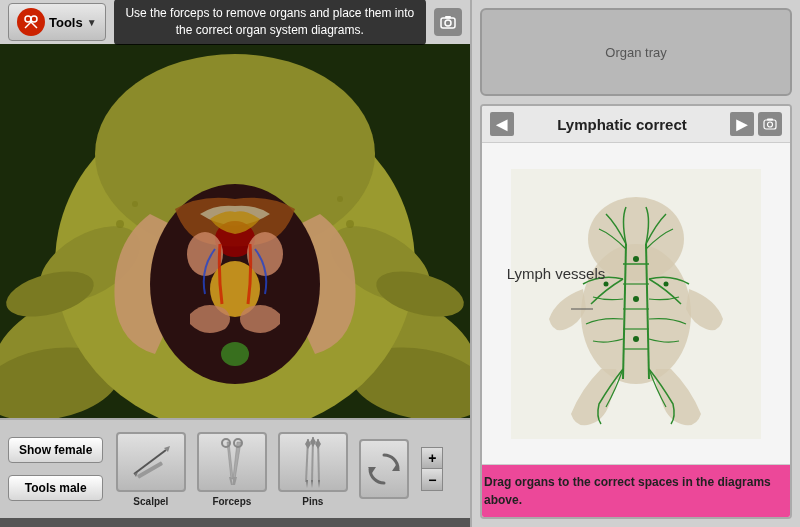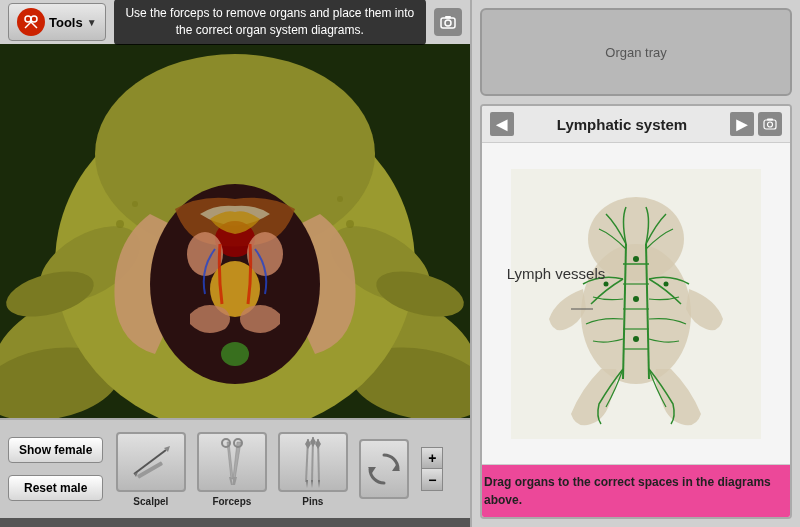--- a/index.html
+++ b/index.html
@@ -373,21 +373,21 @@
         <circle cx="135" cy="160" r="3" fill="#7A7A18" opacity="0.5"></circle>
         <circle cx="350" cy="180" r="4" fill="#7A7A18" opacity="0.6"></circle>
         <circle cx="340" cy="155" r="3" fill="#7A7A18" opacity="0.5"></circle>
       </svg>
     </div>
   </div>
 
   <div class="bottom-toolbar">
     <div class="side-buttons">
       <button class="side-btn">Show female</button>
-      <button class="side-btn">Reset male</button>
+      <button class="side-btn">Tools male</button>
     </div>
 
     <div class="tool-item">
       <div class="tool-icon-box">
         <svg width="50" height="40" viewBox="0 0 50 40">
           <line x1="8" y1="32" x2="40" y2="8" stroke="#555" stroke-width="2"></line>
           <path d="M38 6 L44 4 L42 10 L38 6Z" fill="#888"></path>
           <path d="M8 32 L12 30 L10 35Z" fill="#777"></path>
           <rect x="10" y="26" width="28" height="4" rx="1" fill="#999" transform="rotate(-30, 24, 28)"></rect>
         </svg>
@@ -452,21 +452,21 @@
 
 <div class="right-panel">
 
   <div class="organ-tray">
     <span>Organ tray</span>
   </div>
 
   <div class="system-viewer">
     <div class="system-nav">
       <button class="nav-arrow">◀</button>
-      <span class="system-title">Lymphatic system</span>
+      <span class="system-title">Lymphatic correct</span>
       <button class="nav-arrow">▶</button>
       <div class="camera-btn-small">
         <svg width="14" height="12" viewBox="0 0 14 12">
           <rect x="1" y="2" width="12" height="9" rx="2" fill="none" stroke="white" stroke-width="1.2"></rect>
           <circle cx="7" cy="6.5" r="2.5" fill="none" stroke="white" stroke-width="1.2"></circle>
           <rect x="4" y="0.5" width="6" height="2" rx="0.8" fill="white"></rect>
         </svg>
       </div>
     </div>
 

